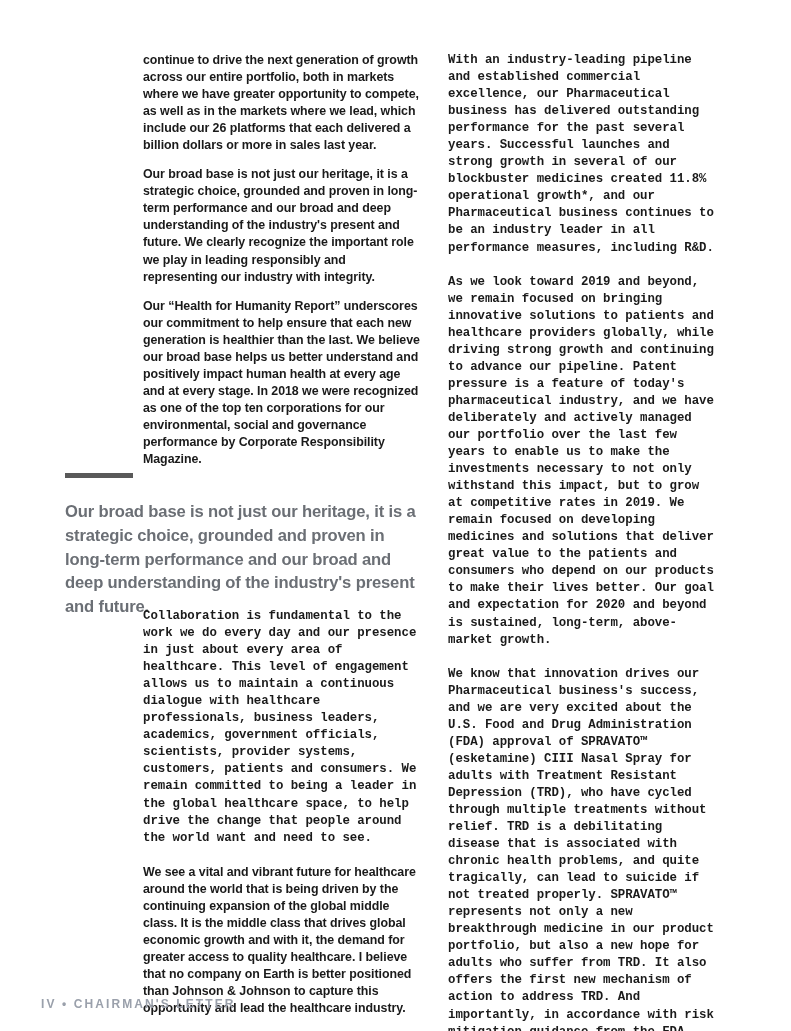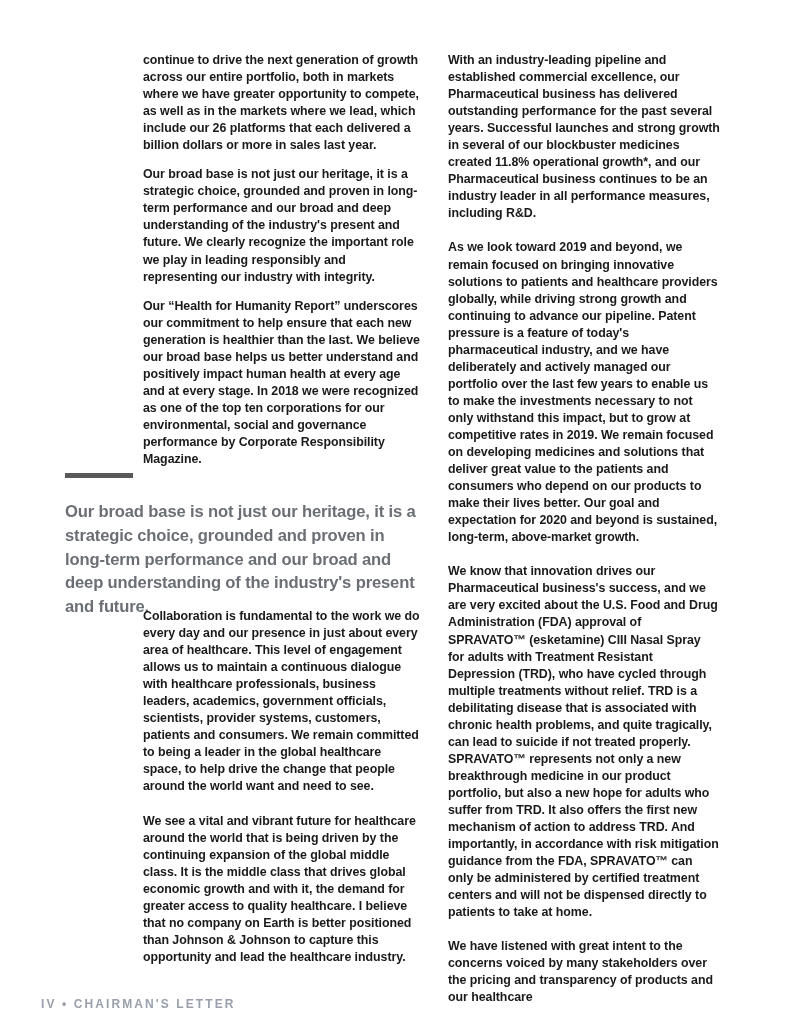--- a/index.html
+++ b/index.html
@@ -42,21 +42,21 @@
     font-size: 12.4px;
     font-weight: 700;
     line-height: 17.05px;
     letter-spacing: -0.05px;
     margin: 0 0 12px 0;
     color: #1a1a1a;
     -webkit-font-smoothing: antialiased;
   }
   .para:last-child { margin-bottom: 0; }
 
-  .para.gap-big { margin-bottom: 17px; }
+  .para.gap-big { margin-bottom: 17px; font-family: Liberation Mono, monospace; }
 
   
   .heading {
     font-size: 12.4px;
     font-weight: 700;
     line-height: 17.05px;
     letter-spacing: -0.05px;
     margin: 0 0 16px 0;
     color: #111111;
   }

